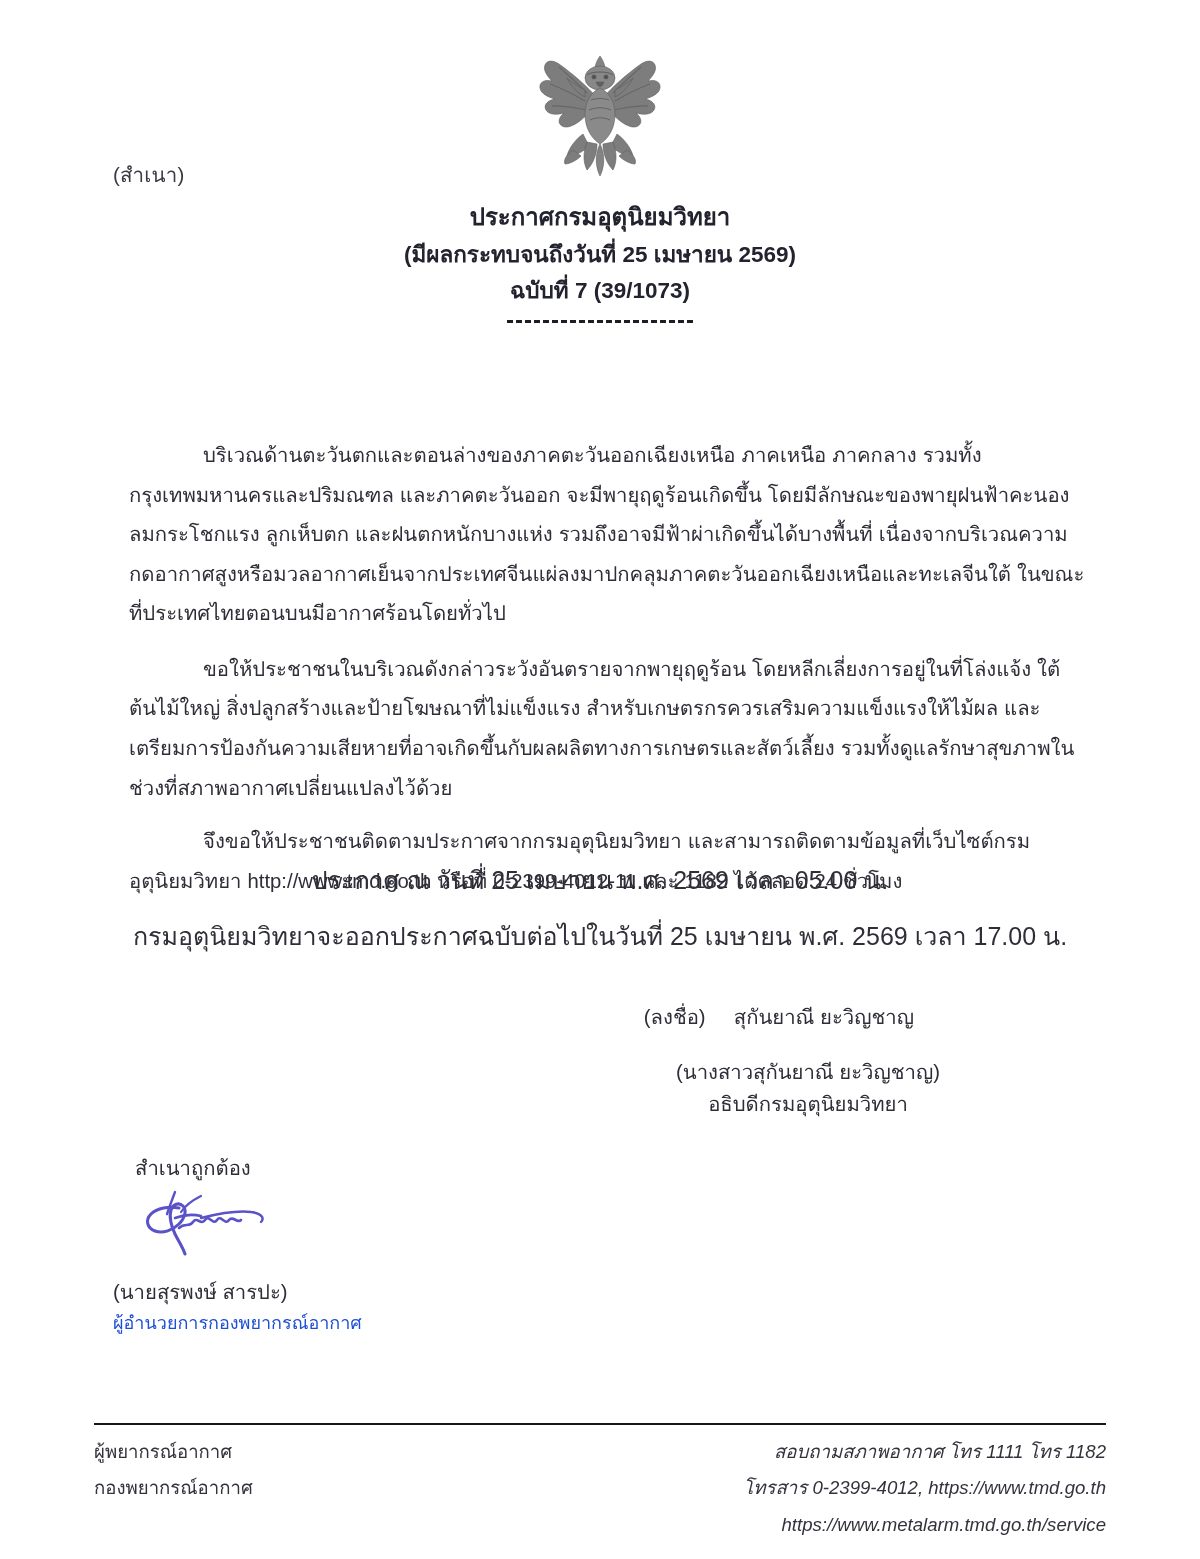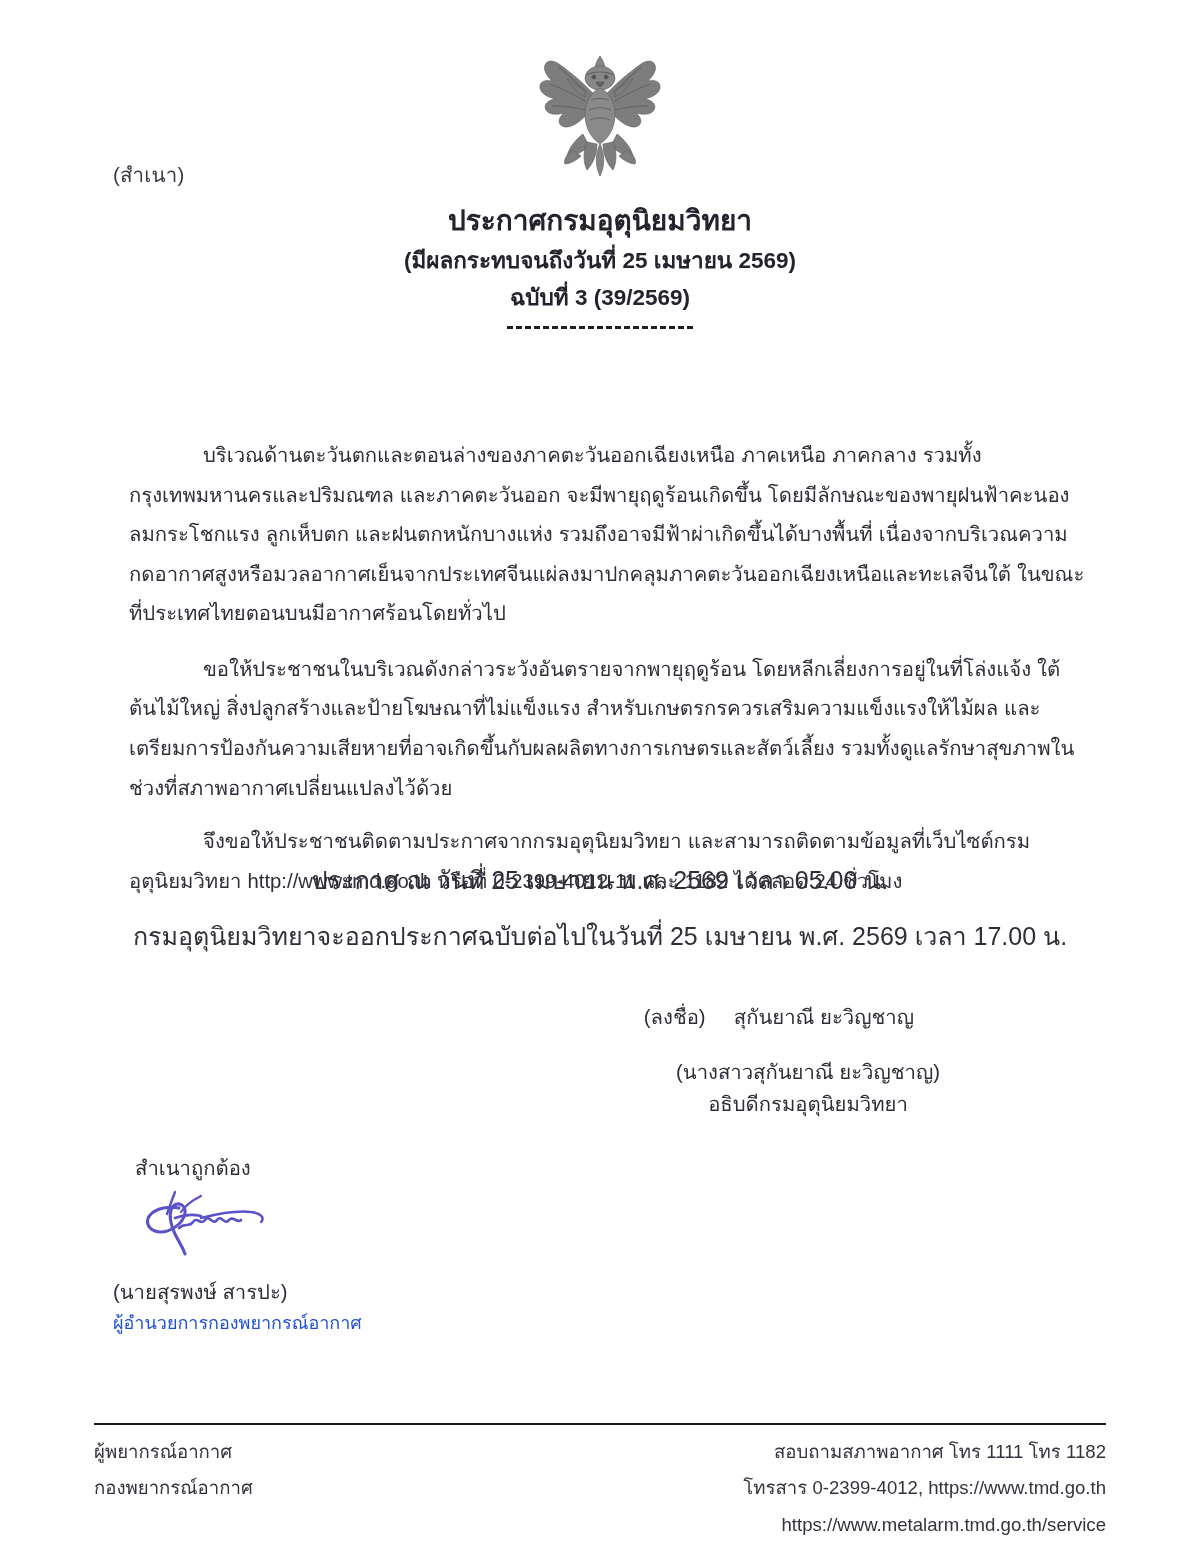--- a/index.html
+++ b/index.html
@@ -53,21 +53,21 @@
     top: 198px;
     left: 0;
     width: 1200px;
     text-align: center;
   }
   .title-line {
     font-weight: bold;
     color: #232330;
     line-height: 1.62;
   }
-  .title-1 { font-size: 28px; }
+  .title-1 { font-size: 24px; }
   .title-2 { font-size: 24px; }
   .title-3 { font-size: 22.5px; }
   .title-4 { font-size: 22.5px; }
 
   .rule-dashes {
     margin: 10px auto 0 auto;
     width: 186px;
     height: 3px;
     background-image: repeating-linear-gradient(
         to right, #1d1d24 0px, #1d1d24 6px, #ffffff 6px, #ffffff 9px);
@@ -168,21 +168,21 @@
   .footer {
     position: absolute;
     top: 1434px;
     left: 94px;
     width: 1012px;
     display: flex;
     justify-content: space-between;
     align-items: flex-start;
   }
   .footer-col-left { text-align: left; }
-  .footer-col-right { text-align: right; }
+  .footer-col-right { text-align: right; font-style: italic; }
   .footer-line {
     font-size: 18.6px;
     line-height: 1.95;
     color: #33333d;
     white-space: nowrap;
   }
 </style>
 </head>
 <body>
 
@@ -236,21 +236,21 @@
         <path d="M102 112 C108 116 112 122 110 126 C105 126 98 122 94 118 Z"></path>
       </g>
     </svg>
   </div>
 
   <div class="copy-marker">(สำเนา)</div>
 
   <div class="title-block">
     <div class="title-line title-1">ประกาศกรมอุตุนิยมวิทยา</div>
     <div class="title-line title-3">(มีผลกระทบจนถึงวันที่ 25 เมษายน 2569)</div>
-    <div class="title-line title-4">ฉบับที่ 3 (39/2569)</div>
+    <div class="title-line title-4">ฉบับที่ 7 (39/1073)</div>
     <div class="rule-dashes"></div>
   </div>
 
   <div class="body-block">
     <p class="para">บริเวณด้านตะวันตกและตอนล่างของภาคตะวันออกเฉียงเหนือ ภาคเหนือ ภาคกลาง รวมทั้งกรุงเทพมหานครและปริมณฑล และภาคตะวันออก จะมีพายุฤดูร้อนเกิดขึ้น โดยมีลักษณะของพายุฝนฟ้าคะนอง ลมกระโชกแรง ลูกเห็บตก และฝนตกหนักบางแห่ง รวมถึงอาจมีฟ้าผ่าเกิดขึ้นได้บางพื้นที่ เนื่องจากบริเวณความกดอากาศสูงหรือมวลอากาศเย็นจากประเทศจีนแผ่ลงมาปกคลุมภาคตะวันออกเฉียงเหนือและทะเลจีนใต้ ในขณะที่ประเทศไทยตอนบนมีอากาศร้อนโดยทั่วไป</p>
     <p class="para tight">ขอให้ประชาชนในบริเวณดังกล่าวระวังอันตรายจากพายุฤดูร้อน โดยหลีกเลี่ยงการอยู่ในที่โล่งแจ้ง ใต้ต้นไม้ใหญ่ สิ่งปลูกสร้างและป้ายโฆษณาที่ไม่แข็งแรง สำหรับเกษตรกรควรเสริมความแข็งแรงให้ไม้ผล และเตรียมการป้องกันความเสียหายที่อาจเกิดขึ้นกับผลผลิตทางการเกษตรและสัตว์เลี้ยง รวมทั้งดูแลรักษาสุขภาพในช่วงที่สภาพอากาศเปลี่ยนแปลงไว้ด้วย</p>
     <p class="para">จึงขอให้ประชาชนติดตามประกาศจากกรมอุตุนิยมวิทยา และสามารถติดตามข้อมูลที่เว็บไซต์กรมอุตุนิยมวิทยา http://www.tmd.go.th หรือที่ 0-2399-4012-11 และ 1182 ได้ตลอด 24 ชั่วโมง</p>
   </div>
 
   <div class="issue-block">

